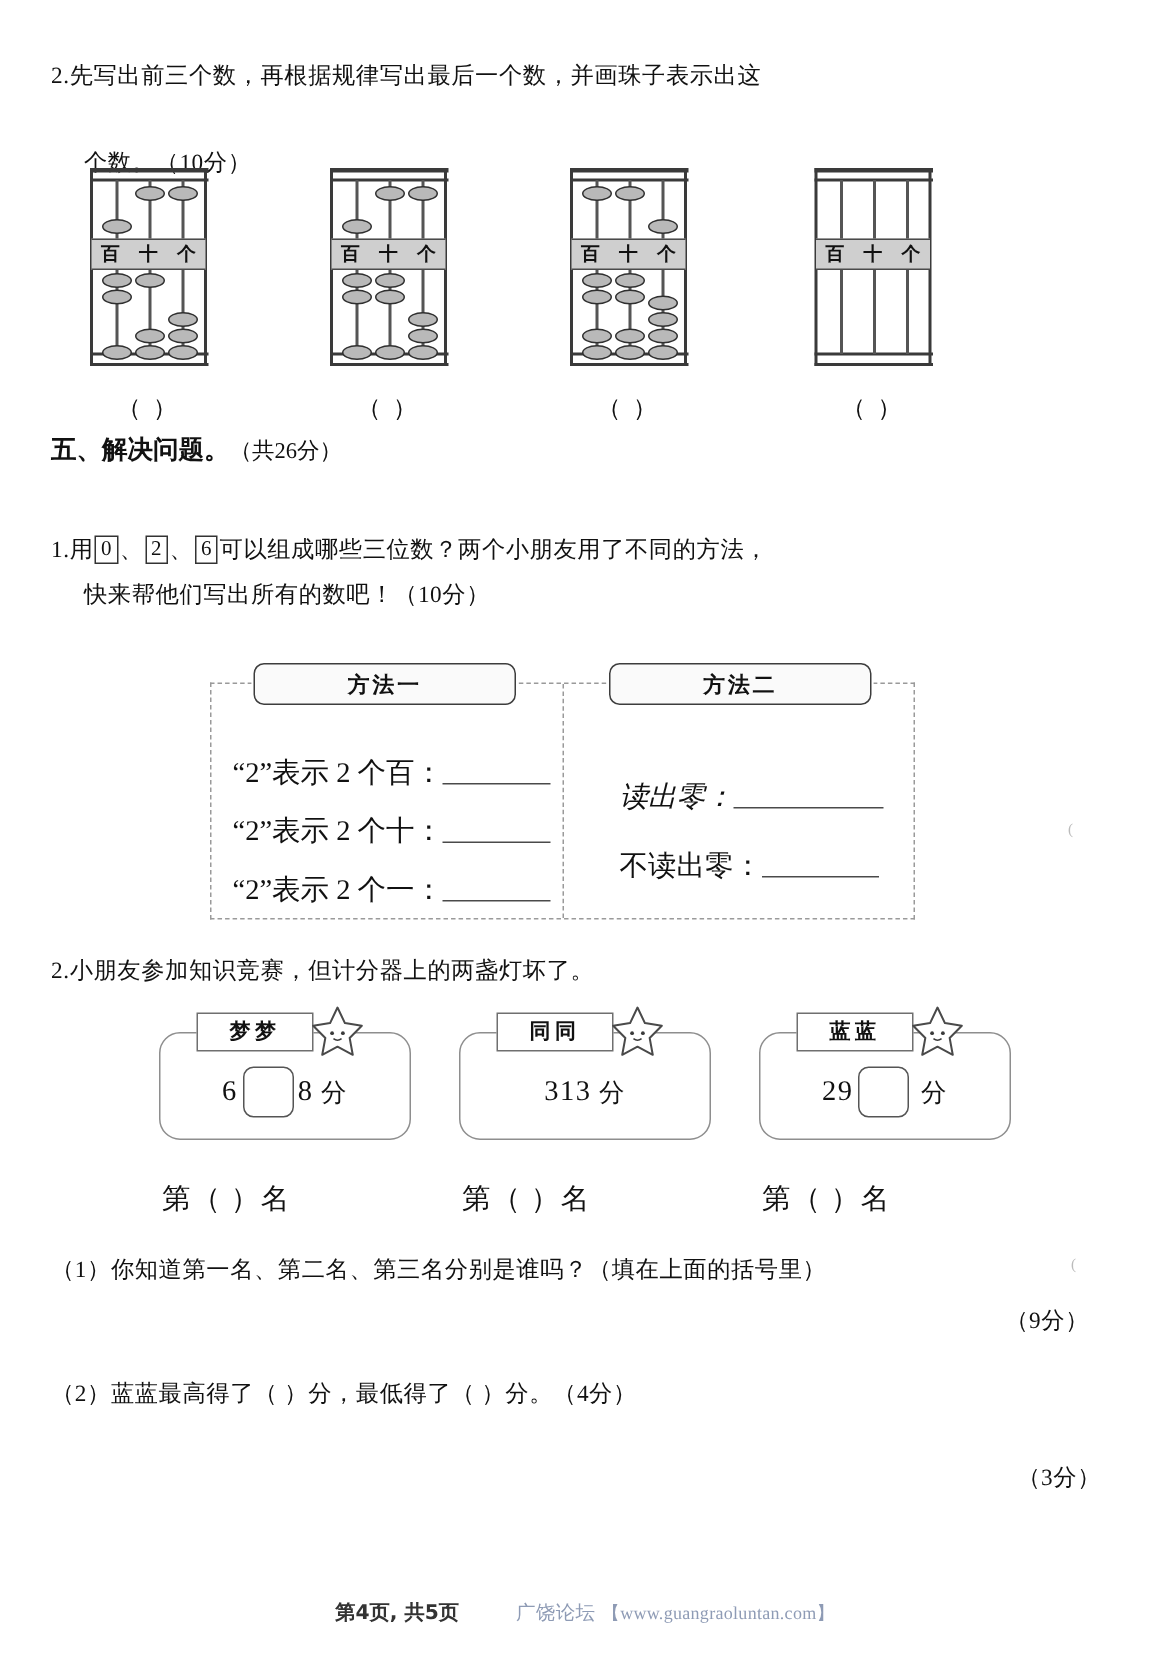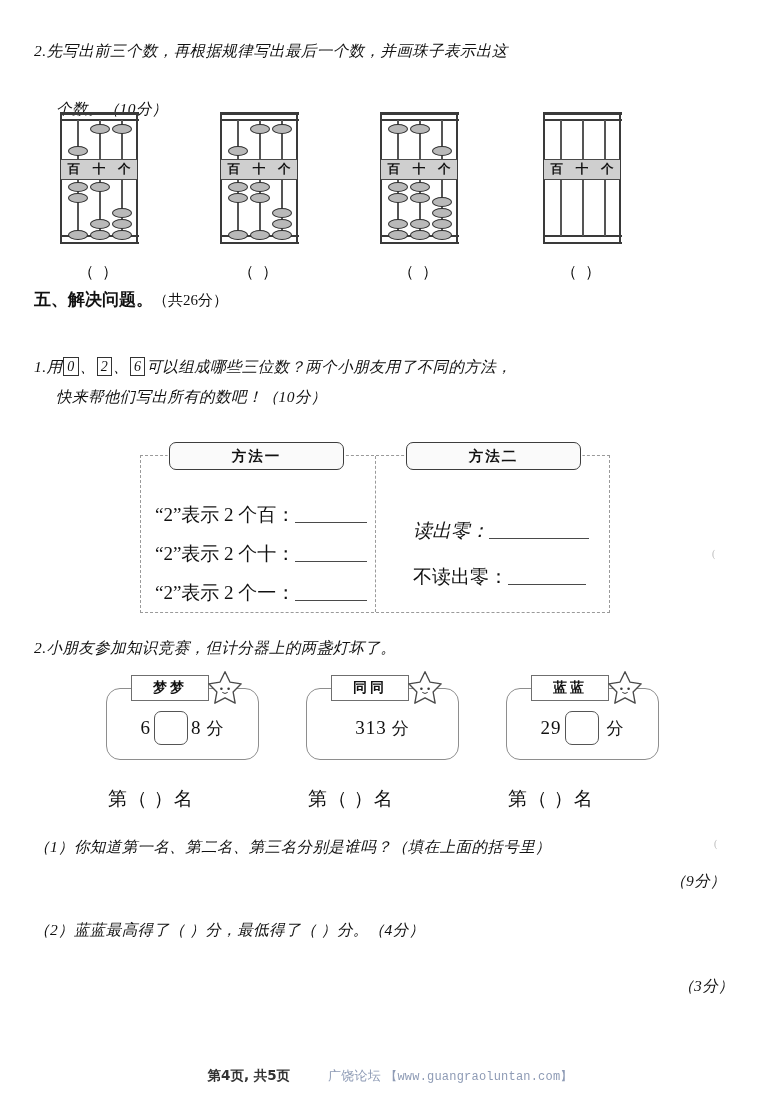--- a/index.html
+++ b/index.html
@@ -13,21 +13,20 @@
     overflow:hidden;
   }
   .page { position:relative; width:780px; height:1103px; padding:0; }
 
   
   .qline {
     font-size:15.5px;
     line-height:30px;
     letter-spacing:0.4px;
     white-space:nowrap;
-    font-style:italic;
   }
   .indent-num { display:inline-block; }
 
   
   .abs { position:absolute; }
 
   
   #q2-head { left:34px; top:36px; width:720px; }
   #q2-head .l1 { }
   #q2-head .l2 { margin-left:22px;margin-top:28px; }
@@ -106,21 +105,21 @@
   }
   .mrow { position:absolute; font-size:19px; white-space:nowrap; }
   .blank-line { display:inline-block; border-bottom:1.4px solid #4a4a4a;
                 height:14px; vertical-align:-2px; }
 
   
   #v-q2 { left:34px; top:633px; width:730px; }
 
   #score-row { left:106px; top:672px; width:580px; height:100px; }
   .score-card {
-    position:absolute; top:16px; width:153px; height:72px;
+    position:absolute; top:16px; width:168px; height:72px;
     border:1.4px solid #8e8e8e; border-radius:14px; background:#fff;
   }
   .name-tag {
     position:absolute; top:-14px; left:24px; width:78px; height:26px;
     border:1.3px solid #6f6f6f; background:#fff;
     display:flex; align-items:center; justify-content:center;
     font-family:"DejaVu Sans","Liberation Sans",sans-serif;
     font-size:14px; font-weight:700; letter-spacing:3px;
     z-index:3;
   }
@@ -153,21 +152,21 @@
   #footer { left:0; top:1066px; width:780px; text-align:center; }
   #footer .pg {
     font-family:"DejaVu Sans","Liberation Sans",sans-serif;
     font-size:13.5px; font-weight:700; color:#333; display:inline-block;
   }
   #footer .wm {
     display:inline-block; margin-left:34px;
     font-family:"DejaVu Sans","Liberation Sans",sans-serif;
     font-size:13px; color:#8e9bb5; letter-spacing:0.2px;
   }
-  #footer .wm .url { font-family:Liberation Mono, monospace; font-size:12px; }
+  #footer .wm .url { font-family:Liberation Serif, serif; font-size:12px; }
 
   .smudge { position:absolute; color:#bbb; font-size:10px; }
 </style>
 </head>
 <body>
 
 <div class="page">
 
   <div class="abs qline" id="q2-head">
     <div class="l1"><span class="indent-num">2.</span><span>先写出前三个数，再根据规律写出最后一个数，并画珠子表示出这</span></div>

